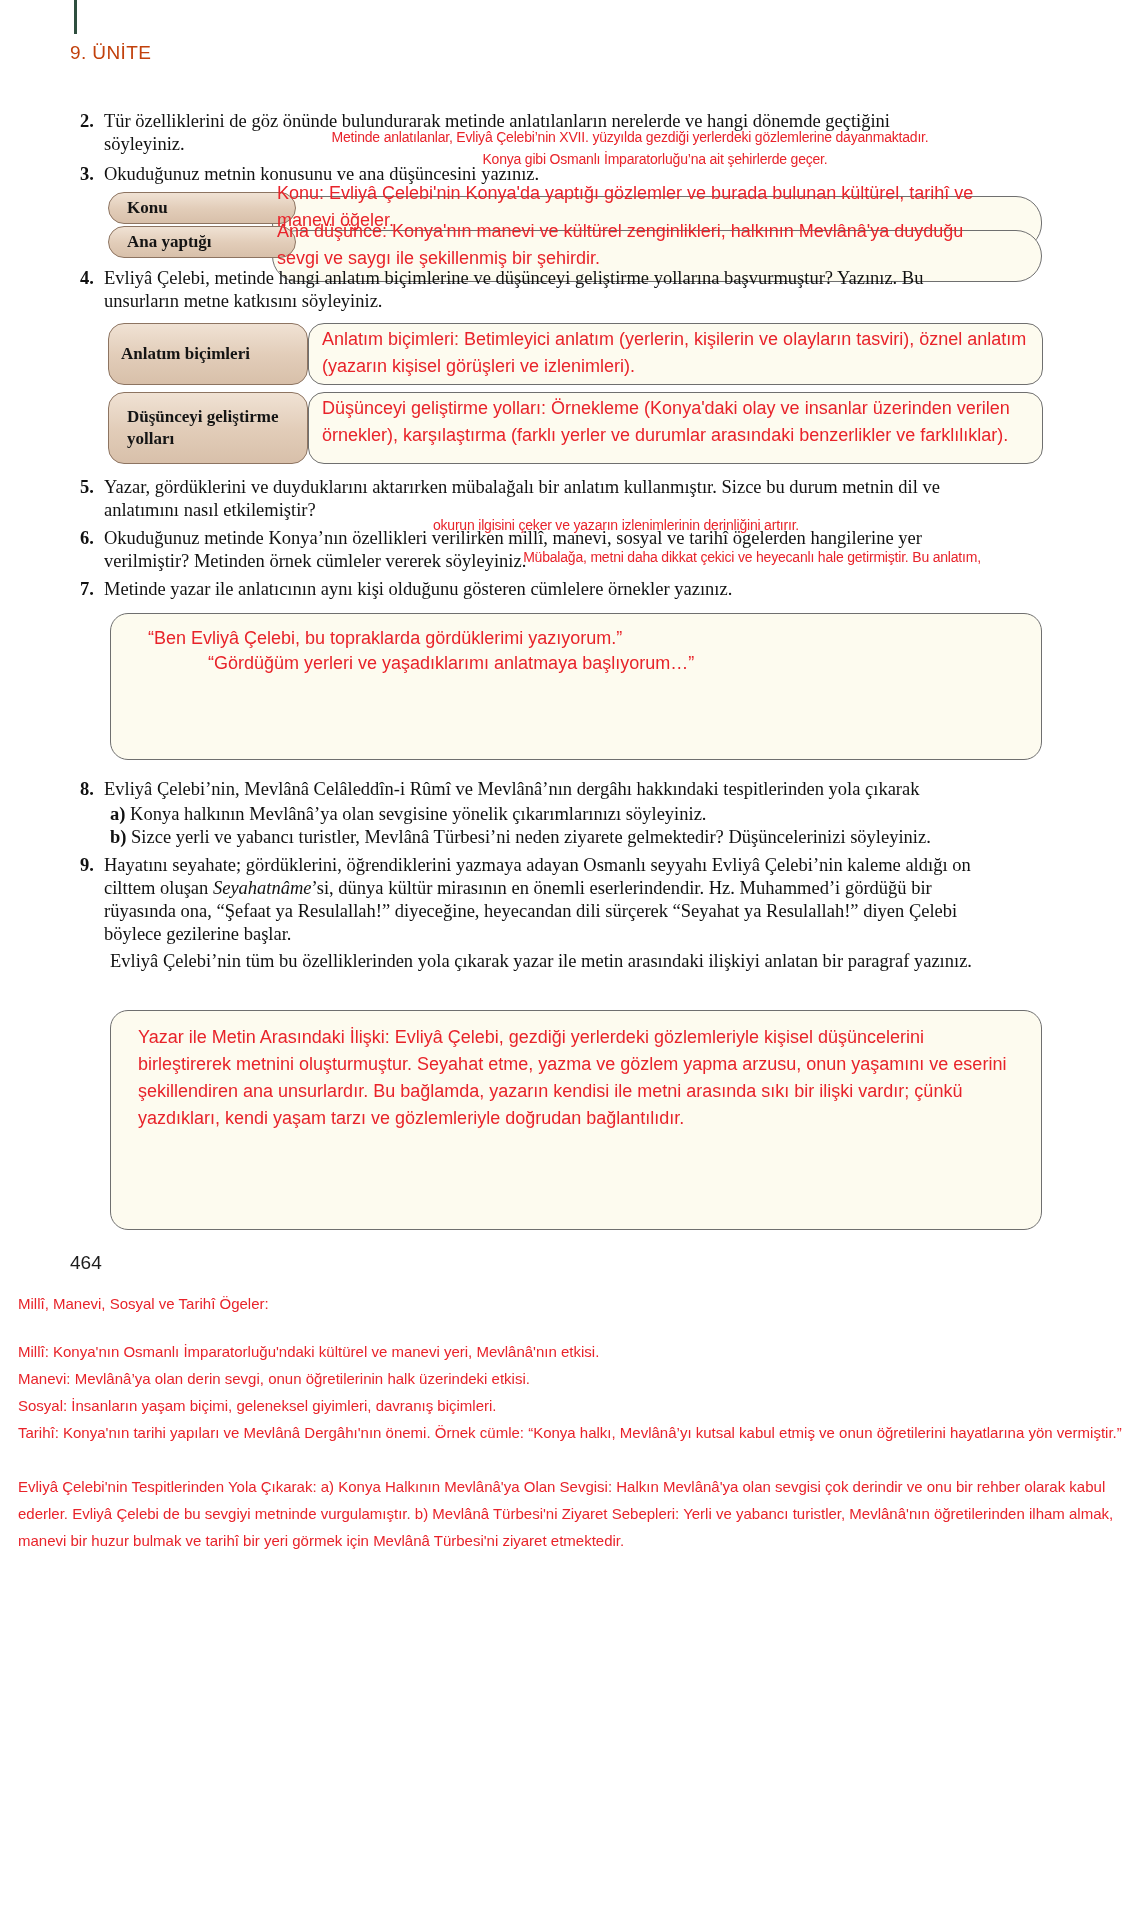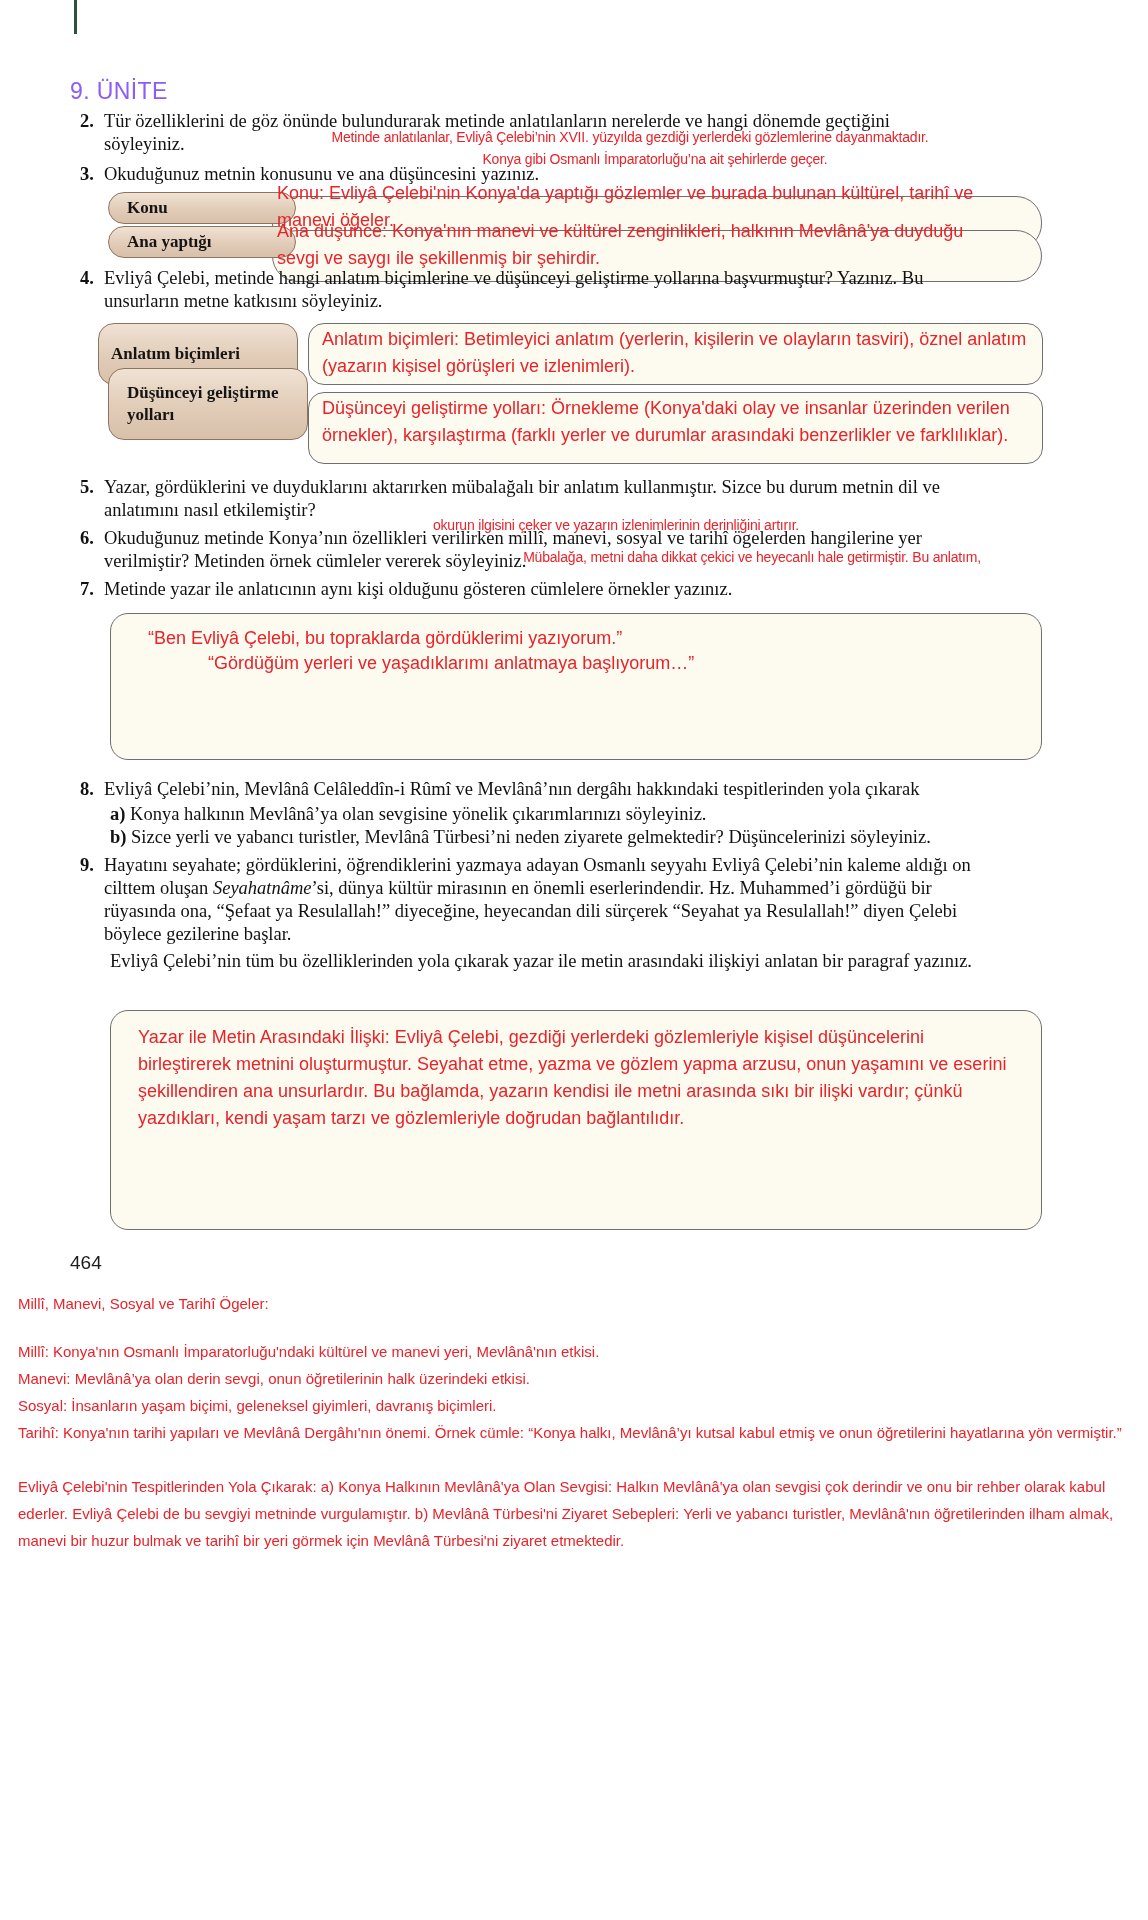--- a/index.html
+++ b/index.html
@@ -22,24 +22,23 @@
   .header-rule{
     position:absolute;
     left:74px; top:0px;
     width:3px; height:34px;
     background:#2f4f3f;
   }
   .unit-title{
     position:absolute;
     left:70px; top:42px;
     font-family:"Liberation Sans", sans-serif;
-    font-size:23px;
+    font-size:19px;
     letter-spacing:.4px;
-    color:#8b5cf6;
-    margin-top:36px;
+    color:#c2410c;
   }
 
   
   .q{
     position:absolute;
     font-family:"Liberation Serif", serif;
     font-size:18.5px;
     line-height:23px;
     color:#111;
   }
@@ -152,27 +151,27 @@
   <div class="pill" style="left:108px; top:226px; width:188px; height:32px;">
     <span class="pl">Ana yaptığı</span>
   </div>
   <div class="overlay" style="left:277px; top:218px; width:705px;">Ana düşünce: Konya'nın manevi ve kültürel zenginlikleri, halkının Mevlânâ'ya duyduğu sevgi ve saygı ile şekillenmiş bir şehirdir.</div>
 
   <div class="q" style="left:104px; top:267px; width:850px;">
     <span class="num">4.</span><span>Evliyâ Çelebi, metinde hangi anlatım biçimlerine ve düşünceyi geliştirme yollarına başvurmuştur? Yazınız. Bu unsurların metne katkısını söyleyiniz.</span>
   </div>
 
   <div class="frame sq" style="left:308px; top:323px; width:735px; height:62px;"></div>
-  <div class="pill sq" style="left:98px; top:323px; width:200px; height:62px;padding-left:12px;">
+  <div class="pill sq" style="left:108px; top:323px; width:200px; height:62px;padding-left:12px;">
     <span class="pl">Anlatım biçimleri</span>
   </div>
   <div class="overlay" style="left:322px; top:326px; width:712px;">Anlatım biçimleri: Betimleyici anlatım (yerlerin, kişilerin ve olayların tasviri), öznel anlatım (yazarın kişisel görüşleri ve izlenimleri).</div>
 
   <div class="frame sq" style="left:308px; top:392px; width:735px; height:72px;"></div>
-  <div class="pill sq" style="left:108px; top:368px; width:200px; height:72px;">
+  <div class="pill sq" style="left:108px; top:392px; width:200px; height:72px;">
     <span class="pl">Düşünceyi geliştirme yolları</span>
   </div>
   <div class="overlay" style="left:322px; top:395px; width:705px;">Düşünceyi geliştirme yolları: Örnekleme (Konya'daki olay ve insanlar üzerinden verilen örnekler), karşılaştırma (farklı yerler ve durumlar arasındaki benzerlikler ve farklılıklar).</div>
 
   <div class="q" style="left:104px; top:476px; width:850px;">
     <span class="num">5.</span><span>Yazar, gördüklerini ve duyduklarını aktarırken mübalağalı bir anlatım kullanmıştır. Sizce bu durum metnin dil ve anlatımını nasıl etkilemiştir?</span>
   </div>
   <div class="ans" style="left:422px; top:498px; width:660px;margin-top:46px;">Mübalağa, metni daha dikkat çekici ve heyecanlı hale getirmiştir. Bu anlatım,</div>
   <div class="ans" style="left:266px; top:512px; width:700px;">okurun ilgisini çeker ve yazarın izlenimlerinin derinliğini artırır.</div>
 

